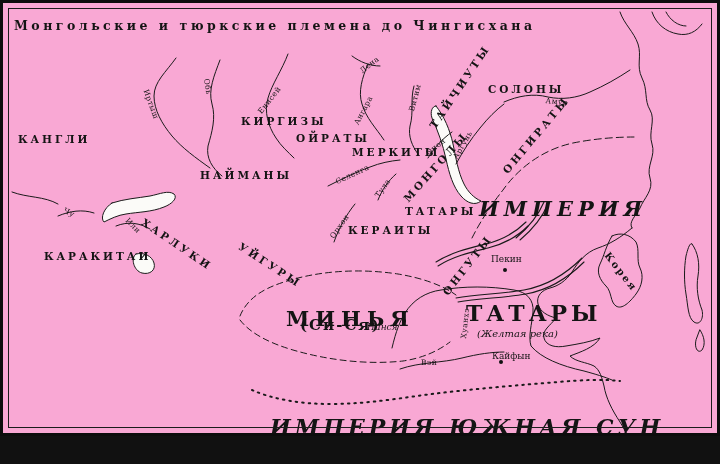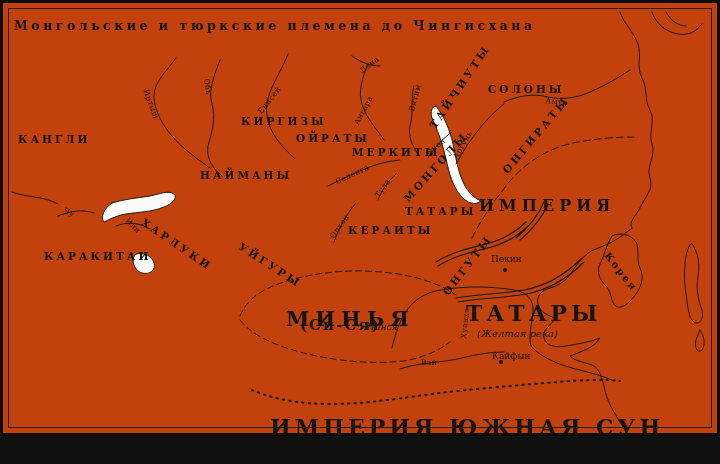--- a/index.html
+++ b/index.html
@@ -1,27 +1,27 @@
 <!DOCTYPE html>
 <html><head>
 <meta charset="utf-8">
 <style>
   html,body{margin:0;padding:0;background:#111;}
-  #stage{position:relative;width:720px;height:436px;background:#c2410c;overflow:hidden;
+  #stage{position:relative;width:720px;height:436px;background:#f9a8d4;overflow:hidden;
          font-family:"DejaVu Serif","Liberation Serif",serif;color:#161616;}
   #stage .frame-outer{position:absolute;inset:0;border:3px solid #0d0d0d;pointer-events:none;}
   #stage .frame-inner{position:absolute;left:8px;top:8px;right:8px;bottom:8px;border:1px solid #1c1c1c;pointer-events:none;}
   svg{position:absolute;left:0;top:0;}
   .lbl{position:absolute;white-space:nowrap;transform-origin:0 0;color:#141414;}
   .title-label{font-size:12.5px;font-weight:700;letter-spacing:3.5px;}
   .tribe{font-size:10.5px;font-weight:700;letter-spacing:3px;}
   .big{font-size:21px;font-weight:700;letter-spacing:6px;}
   .big2{font-size:22px;font-weight:700;letter-spacing:4px;}
-  .big3{font-size:16px;font-weight:700;letter-spacing:5px;}
-  .banner{font-size:22px;font-weight:700;letter-spacing:4px;}
+  .big3{font-size:21px;font-weight:700;letter-spacing:5px;font-style:italic;}
+  .banner{font-size:22px;font-weight:700;letter-spacing:4px;font-style:italic;}
   .paren{font-size:15px;font-weight:700;letter-spacing:2px;text-align:center;}
   .area{font-size:10px;font-weight:700;letter-spacing:2px;}
   .city{font-size:9px;}
   .river{font-size:7.5px;letter-spacing:.5px;}
   .riveralt{font-size:10px;font-style:italic;}
   .dot{position:absolute;width:4px;height:4px;border-radius:50%;background:#111;}
   path{fill:none;stroke:#1a1a1a;stroke-width:1;stroke-linecap:round;stroke-linejoin:round;}
   .lake{fill:#fbfbf8;}
   .ridge{stroke-width:1.1;}
   .dash{stroke-dasharray:7 4;}

